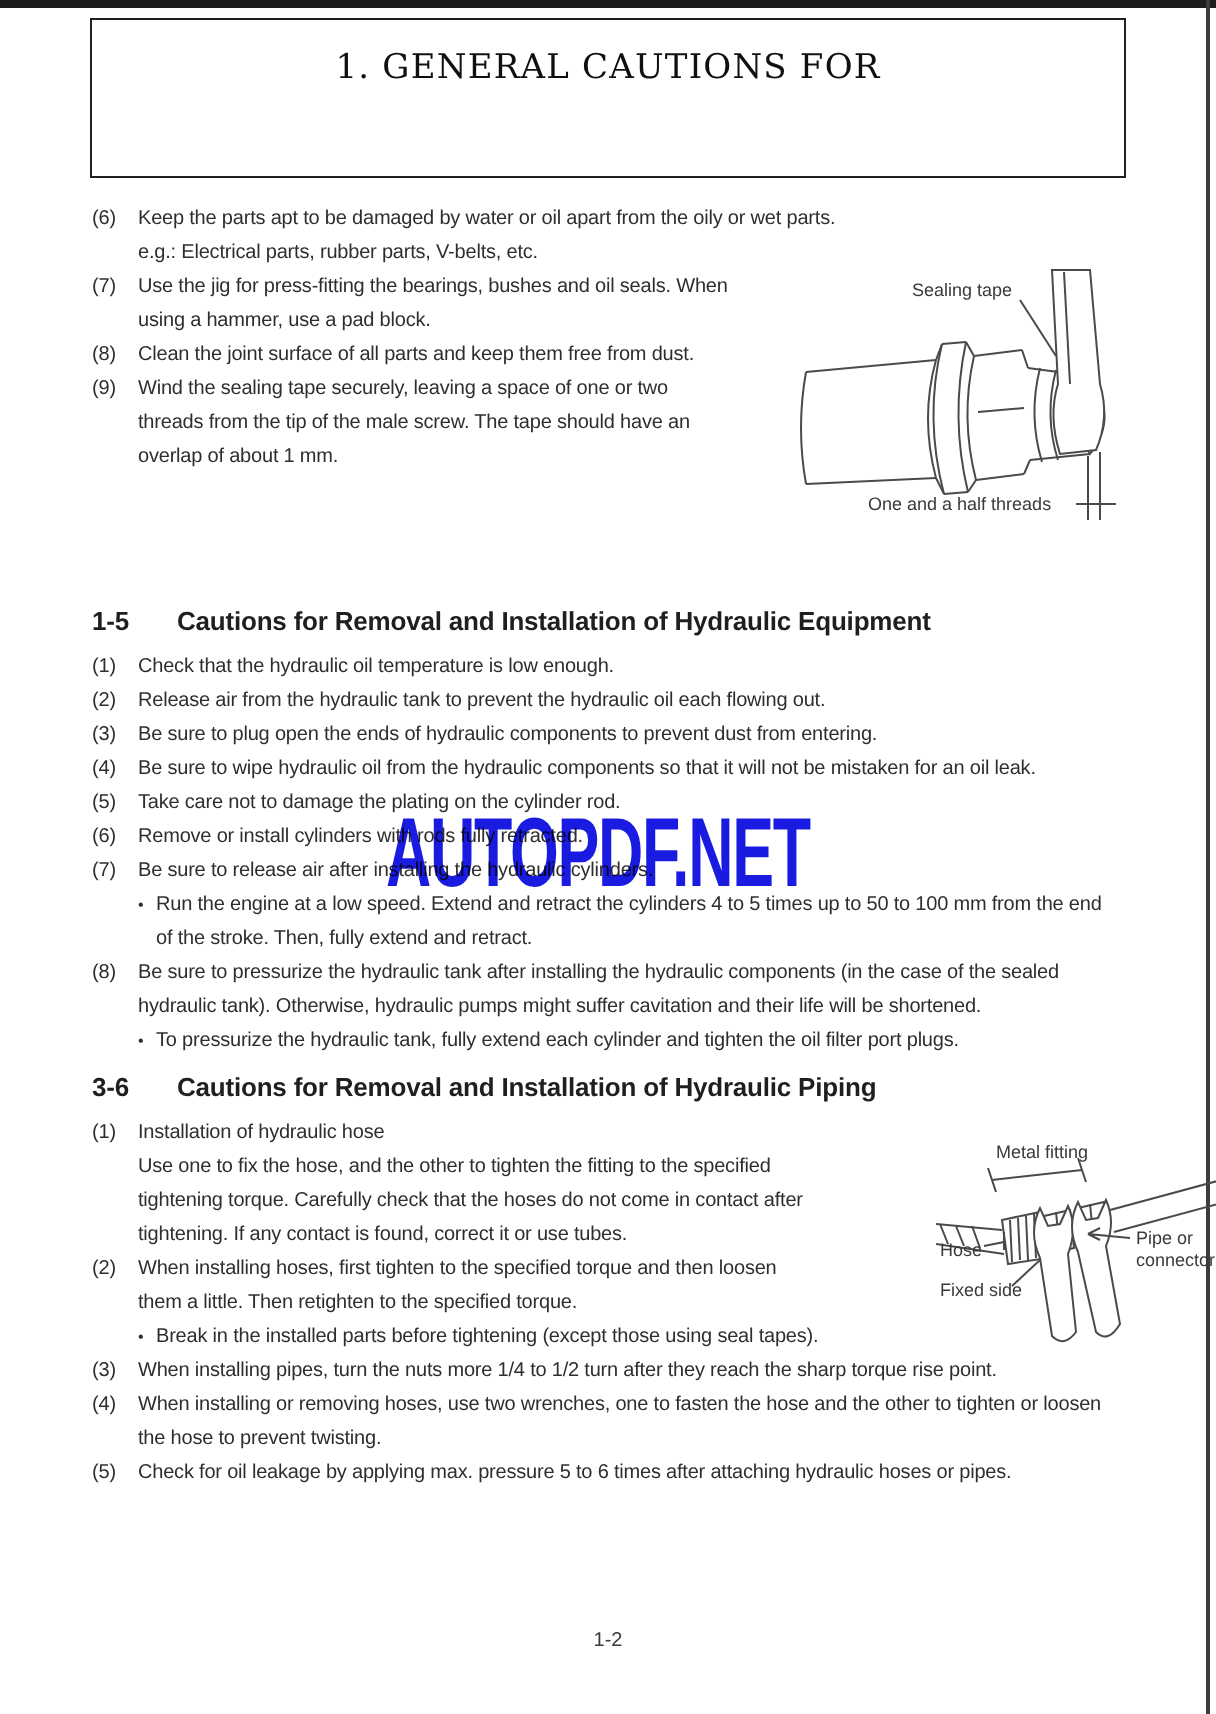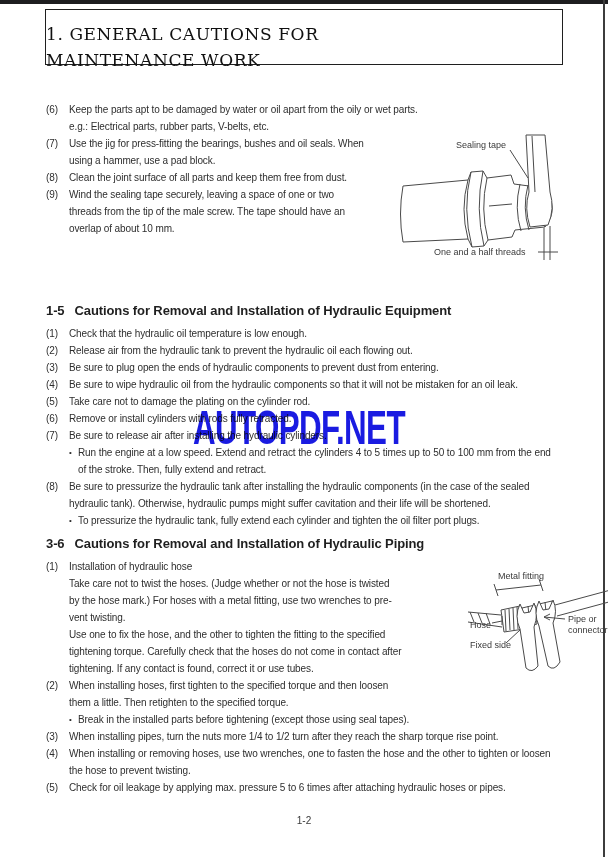--- a/index.html
+++ b/index.html
@@ -5,40 +5,40 @@
   * { margin:0; padding:0; box-sizing:border-box; }
   html,body { background:#fff; }
   .page {
     position:relative; width:608px; height:857px; background:#fff; overflow:hidden;
     font-family:"Liberation Sans", sans-serif; color:#2e2e2e;
   }
   .topbar { position:absolute; left:0; top:0; width:608px; height:4px; background:#1d1d1f; }
   .rightline { position:absolute; left:603px; top:0; width:2px; height:857px; background:#3c3c3c; }
 
   .titlebox {
-    position:absolute; left:45px; top:9px; width:518px; height:56px;
-    border:1px solid #1f1f1f; text-align:left; padding-top:11px;
+    position:absolute; left:45px; top:9px; width:518px; height:80px;
+    border:1px solid #1f1f1f; text-align:center; padding-top:11px;
     font-family:"DejaVu Serif", serif; font-size:17px; line-height:26px;
     letter-spacing:0.6px; color:#101010;
   }
 
   .body-text { font-size:10px; line-height:17px; letter-spacing:-0.1px; }
   .list { position:absolute; left:46px; }
   .item { display:flex; align-items:flex-start; }
   .inum { width:23px; flex:none; }
   .ibody { flex:1; }
   .itxt { white-space:pre-line; }
   .brow { display:flex; }
   .blt { width:9px; flex:none; font-size:8px; line-height:17px; }
 
   .sec-heading {
     position:absolute; left:46px; font-size:13px; font-weight:bold;
     color:#1f1f1f; letter-spacing:-0.1px;
   }
-  .sec-heading .snum { margin-right:10px; }
+  .sec-heading .snum { margin-right:24px; }
 
   .watermark {
     position:absolute; left:193px; top:403px;
     font-size:49px; font-weight:bold; line-height:49px; letter-spacing:-1px;
     transform:scaleX(0.64); transform-origin:0 0;
     mix-blend-mode:multiply; opacity:0.95;
   }
 
   .diagram { position:absolute; }
   svg .ln { stroke:#4a4a4a; stroke-width:1; fill:none; }
@@ -50,21 +50,20 @@
 </style>
 </head>
 <body>
 
 <div class="page">
   <div class="topbar"></div>
   <div class="rightline"></div>
 
   <div class="titlebox">
     <div>1. GENERAL CAUTIONS FOR</div>
-    <div>MAINTENANCE WORK</div>
   </div>
 
   <div class="list body-text" style="top:101px; width:420px;">
     <div class="item">
       <span class="inum">(6)</span>
       <div class="ibody">
           <div class="itxt">Keep the parts apt to be damaged by water or oil apart from the oily or wet parts.
 e.g.: Electrical parts, rubber parts, V-belts, etc.</div>
         </div>
     </div>
@@ -79,21 +78,21 @@
       <span class="inum">(8)</span>
       <div class="ibody">
           <div class="itxt">Clean the joint surface of all parts and keep them free from dust.</div>
         </div>
     </div>
     <div class="item">
       <span class="inum">(9)</span>
       <div class="ibody">
           <div class="itxt">Wind the sealing tape securely, leaving a space of one or two
 threads from the tip of the male screw. The tape should have an
-overlap of about 10 mm.</div>
+overlap of about 1 mm.</div>
         </div>
     </div>
   </div>
 
   <div class="diagram" style="left:398px; top:130px;">
     <svg width="210" height="136" viewBox="0 0 210 136">
 
       <path class="ln" d="M5,56 Q0,84 5,112"></path>
       <path class="ln" d="M5,56 L70,50"></path>
       <path class="ln" d="M5,112 L70,109"></path>
@@ -197,23 +196,20 @@
 
   <div class="sec-heading" style="top:536px;">
     <span class="snum">3-6</span><span>Cautions for Removal and Installation of Hydraulic Piping</span>
   </div>
 
   <div class="list body-text" style="top:558px; width:545px;">
     <div class="item">
       <span class="inum">(1)</span>
       <div class="ibody">
         <div class="itxt">Installation of hydraulic hose</div>
-        <div class="itxt">Take care not to twist the hoses. (Judge whether or not the hose is twisted
-by the hose mark.) For hoses with a metal fitting, use two wrenches to pre-
-vent twisting.</div>
         <div class="itxt">Use one to fix the hose, and the other to tighten the fitting to the specified
 tightening torque. Carefully check that the hoses do not come in contact after
 tightening. If any contact is found, correct it or use tubes.</div>
       </div>
     </div>
     <div class="item">
       <span class="inum">(2)</span>
       <div class="ibody">
         <div class="itxt">When installing hoses, first tighten to the specified torque and then loosen
 them a little. Then retighten to the specified torque.</div>

